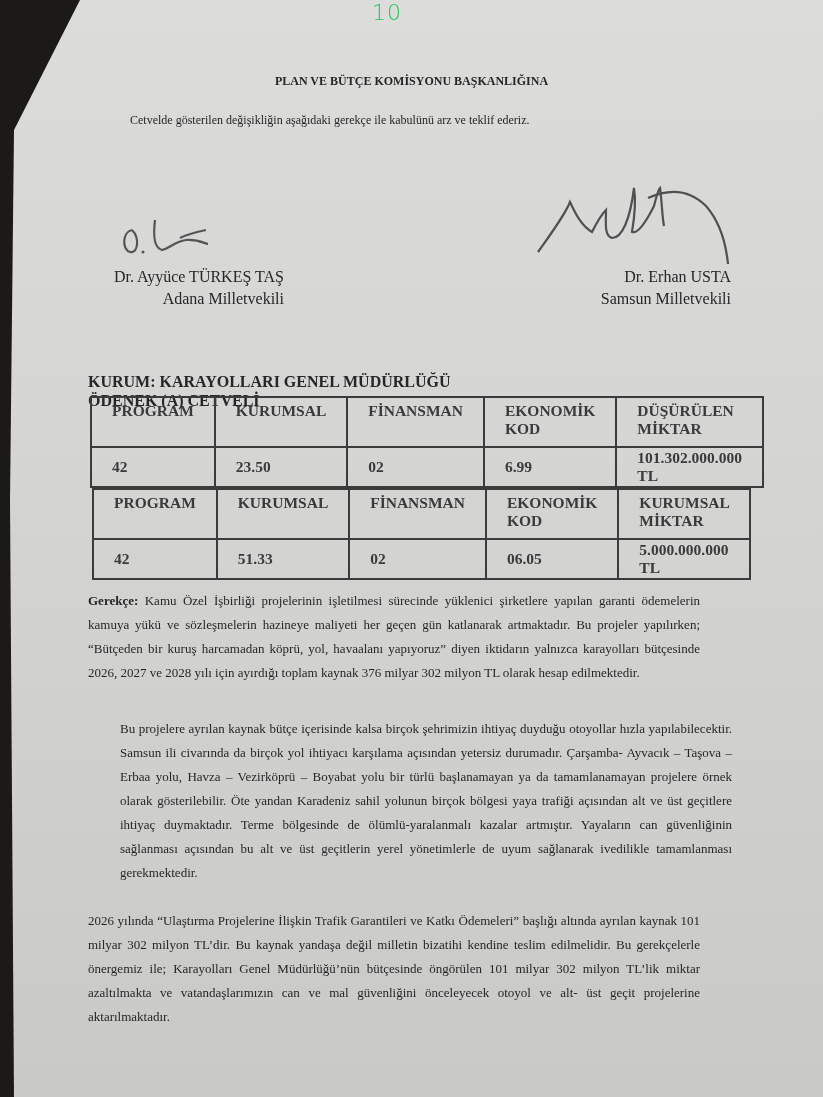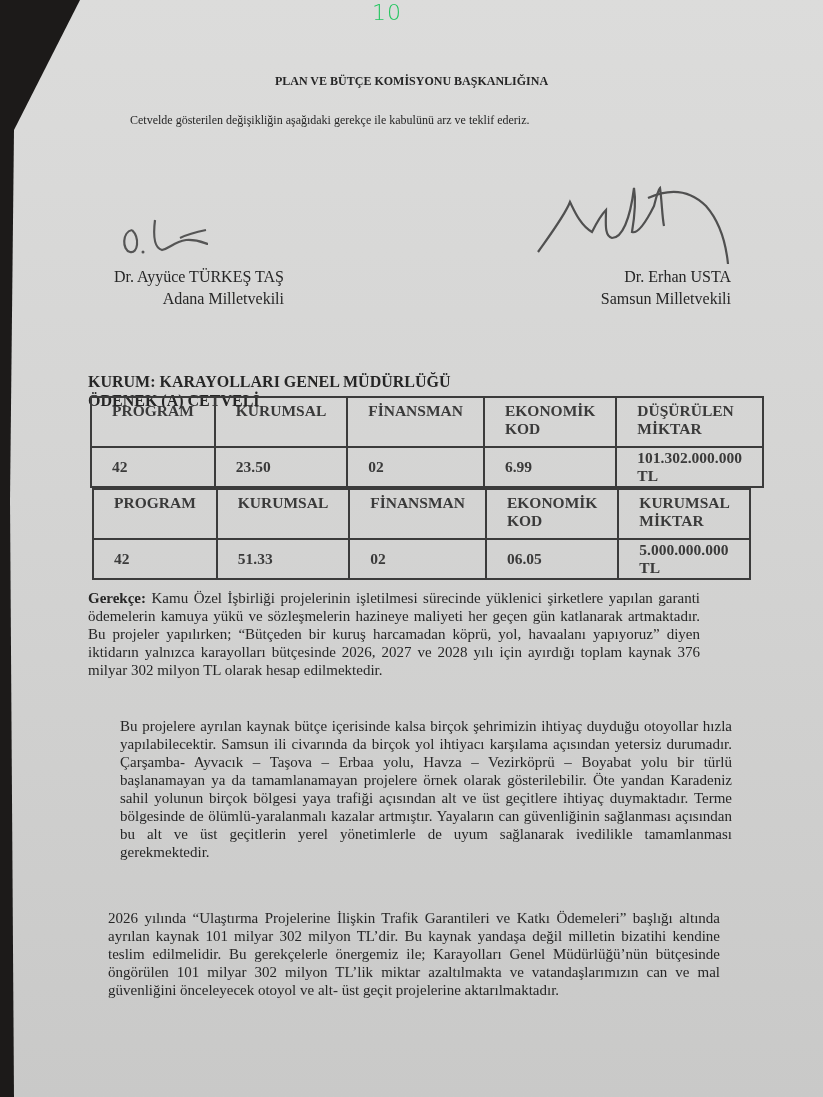--- a/index.html
+++ b/index.html
@@ -41,26 +41,26 @@
       color: #3a3a3a;
     }
     table.cetvel td, table.cetvel th {
       border: 2px solid #3b3b3b; text-align: left; padding: 0 20px; line-height: 18px;
     }
     table.cetvel th { vertical-align: top; padding-top: 4px; font-weight: bold; }
     table.cetvel td { height: 18px; padding-top: 1px; padding-bottom: 1px;}
     .t1 { left: 90px; top: 396px; width: 628px; }
     .t2 { left: 92px; top: 488px; width: 622px; }
     .body-text {
-      position: absolute; left: 88px; width: 612px; font-size: 15px; line-height: 18px;
+      position: absolute; left: 88px; width: 612px; font-size: 13px; line-height: 24px;
       text-align: justify;
     }
     .p1 { top: 589px; }
     .p2 { top: 717px; margin-left: 32px; }
-    .p3 { top: 909px; margin-left: 20px; }
+    .p3 { top: 909px; }
     .bold { font-weight: bold; }
   </style>
 </head>
 <body>
 
 <div class="paper"></div>
 
 <div class="page-num">10</div>
 
 <div class="title">PLAN VE BÜTÇE KOMİSYONU BAŞKANLIĞINA</div>

